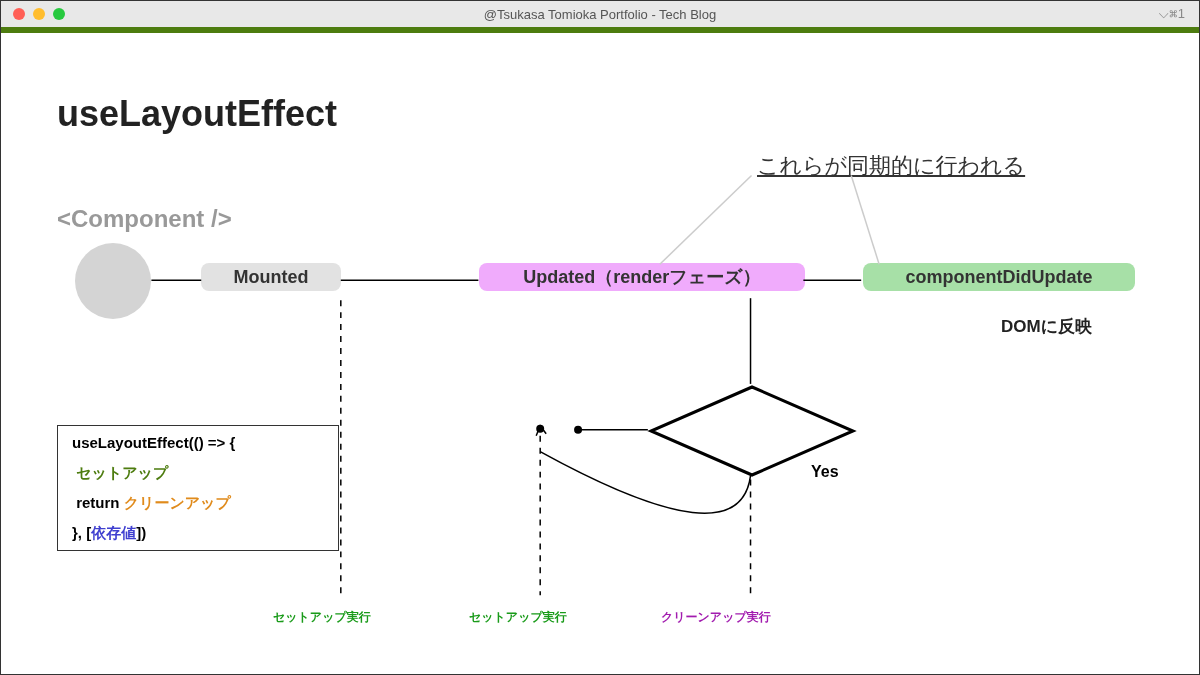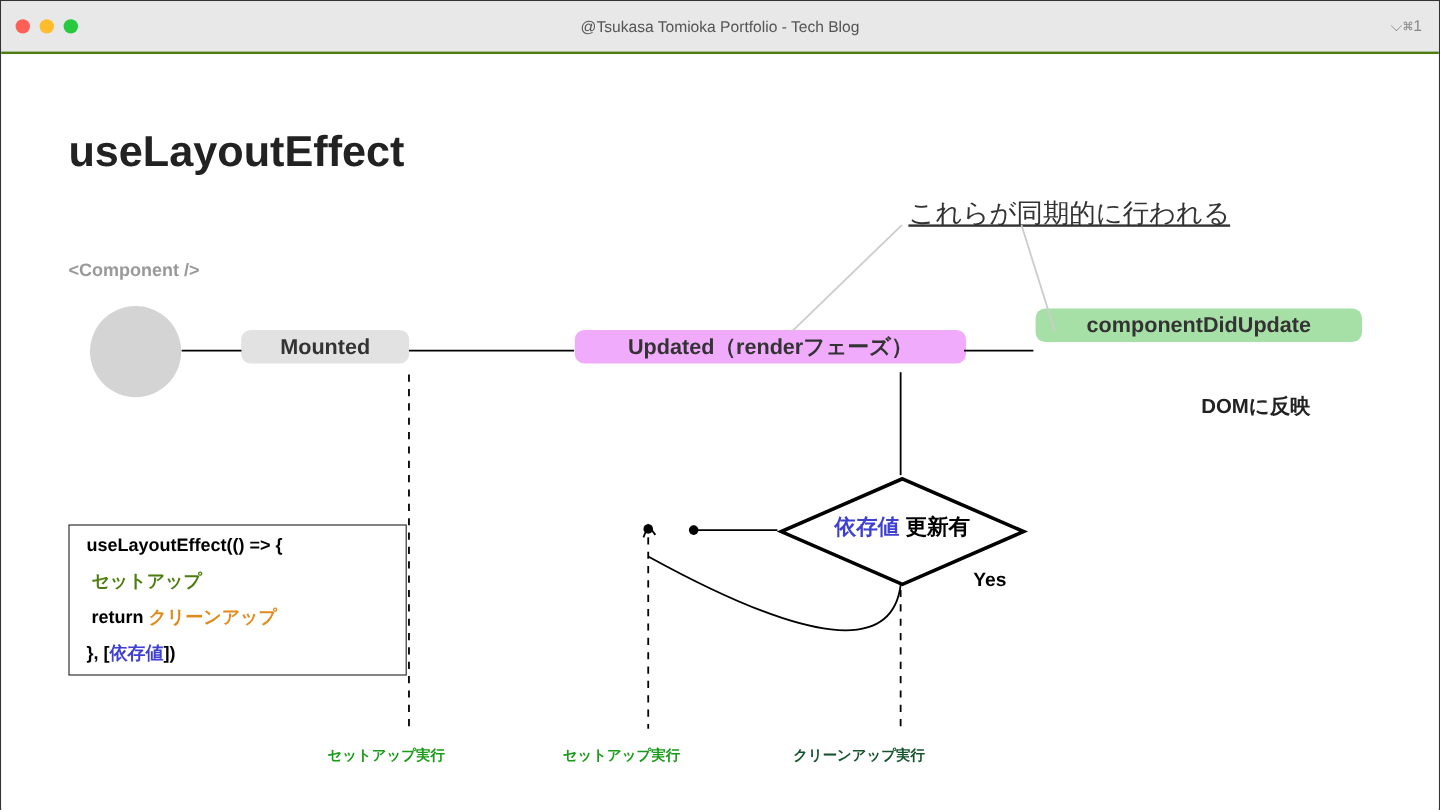--- a/index.html
+++ b/index.html
@@ -1,48 +1,48 @@
 <!DOCTYPE html>
 <html><head>
 <meta charset="utf-8">
 <style>
 * { margin:0; padding:0; box-sizing:border-box; }
 body { font-family:-apple-system,BlinkMacSystemFont,"Segoe UI",Helvetica,Arial,sans-serif; background:#fff; width:1200px; height:675px; overflow:hidden; }
 .window { width:1200px; height:675px; border:1px solid #333; position:relative; }
-.titlebar { height:44px; background:#e8e8e8; border-bottom:2px solid #4d7c0f; display:flex; align-items:center; position:relative; }
+.titlebar { height:32px; background:#e8e8e8; border-bottom:6px solid #4d7c0f; display:flex; align-items:center; position:relative; }
 .traffic-lights { display:flex; gap:8px; padding-left:12px; }
 .light { width:12px; height:12px; border-radius:50%; }
 .light.red { background:#ff5f56; }
 .light.yellow { background:#ffbd2e; }
 .light.green { background:#27c93f; }
 .title { position:absolute; left:50%; transform:translateX(-50%); font-size:13px; color:#555; }
 .shortcut { position:absolute; right:14px; font-size:13px; color:#888; }
 .content { position:relative; width:100%; height:calc(100% - 32px); background:#fff; }
 .heading { position:absolute; top:60px; left:56px; font-size:36px; font-weight:700; color:#222; }
 .sync-note { position:absolute; top:118px; left:756px; font-size:22px; color:#333;text-decoration:underline; }
-.component-label { position:absolute; top:172px; left:56px; font-size:15px; font-weight:700; color:#999; }
+.component-label { position:absolute; top:172px; left:56px; font-size:24px; font-weight:700; color:#999; }
 .circle { position:absolute; top:210px; left:74px; width:76px; height:76px; border-radius:50%; background:#d4d4d4; }
 .pill { position:absolute; height:28px; border-radius:8px; display:flex; align-items:center; justify-content:center; font-size:18px; font-weight:600; }
 .mounted { top:230px; left:200px; width:140px; background:#e2e2e2; color:#333; }
 .updated { top:230px; left:478px; width:326px; background:#f0abfc; color:#333; padding:0 6px; }
-.cdupdate { top:212px; left:862px; width:272px; background:#a7e0a7; color:#333; }
+.cdupdate { top:230px; left:862px; width:272px; background:#a7e0a7; color:#333; }
 .dom-reflect { position:absolute; top:282px; left:1000px; font-size:17px; font-weight:700; color:#222; }
 .diamond { position:absolute; top:352px; left:646px; width:210px; height:92px; }
 .diamond svg { display:block; }
 .diamond-text { position:absolute; top:382px; left:646px; width:210px; text-align:center; font-size:18px; font-weight:700; }
 .dep { color:#4040d0; }
 .yes-label { position:absolute; top:430px; left:810px; font-size:16px; font-weight:700; }
 .code-box { position:absolute; top:392px; left:56px; width:282px; border:1px solid #333; padding:2px 14px; font-size:15px; font-weight:600; line-height:2; }
 .code-setup { color:#4d7c0f; }
 .code-cleanup { color:#e08b1c; }
 .code-dep { color:#4040d0; }
 .footer-label { position:absolute; top:576px; font-size:12px; font-weight:700; }
 .fl1 { left:272px; color:#1a9b1a; }
 .fl2 { left:468px; color:#1a9b1a; }
-.fl3 { left:660px; color:#14532d; }
+.fl3 { left:660px; color:#a21caf; }
 svg.overlay { position:absolute; top:0; left:0; width:100%; height:100%; pointer-events:none; }
 </style>
 </head>
 <body>
 
 <div class="window">
   <div class="titlebar">
     <div class="traffic-lights">
       <div class="light red"></div>
       <div class="light yellow"></div>
@@ -87,23 +87,20 @@
       <line x1="340" y1="268" x2="340" y2="564" stroke="#000" stroke-width="1.5" stroke-dasharray="6,6"></line>
       <line x1="540" y1="404" x2="540" y2="564" stroke="#000" stroke-width="1.5" stroke-dasharray="6,6"></line>
       <line x1="751" y1="448" x2="751" y2="564" stroke="#000" stroke-width="1.5" stroke-dasharray="6,6"></line>
     </svg>
 
     <div class="diamond">
       <svg width="210" height="92" viewBox="0 0 210 92">
         <polygon points="105,2 206,46 105,90 4,46" fill="#fff" stroke="#000" stroke-width="3"></polygon>
       </svg>
     </div>
-    <div class="diamond-text">
-      <span class="dep">依存値</span><span> 更新有</span>
-    </div>
     <div class="yes-label">Yes</div>
 
     <div class="code-box">
       <div>useLayoutEffect(() =&gt; {</div>
       <div>&nbsp;<span class="code-setup">セットアップ</span></div>
       <div>&nbsp;<span>return </span><span class="code-cleanup">クリーンアップ</span></div>
       <div><span>}, [</span><span class="code-dep">依存値</span><span>])</span></div>
     </div>
 
     <div class="footer-label fl1">セットアップ実行</div>

